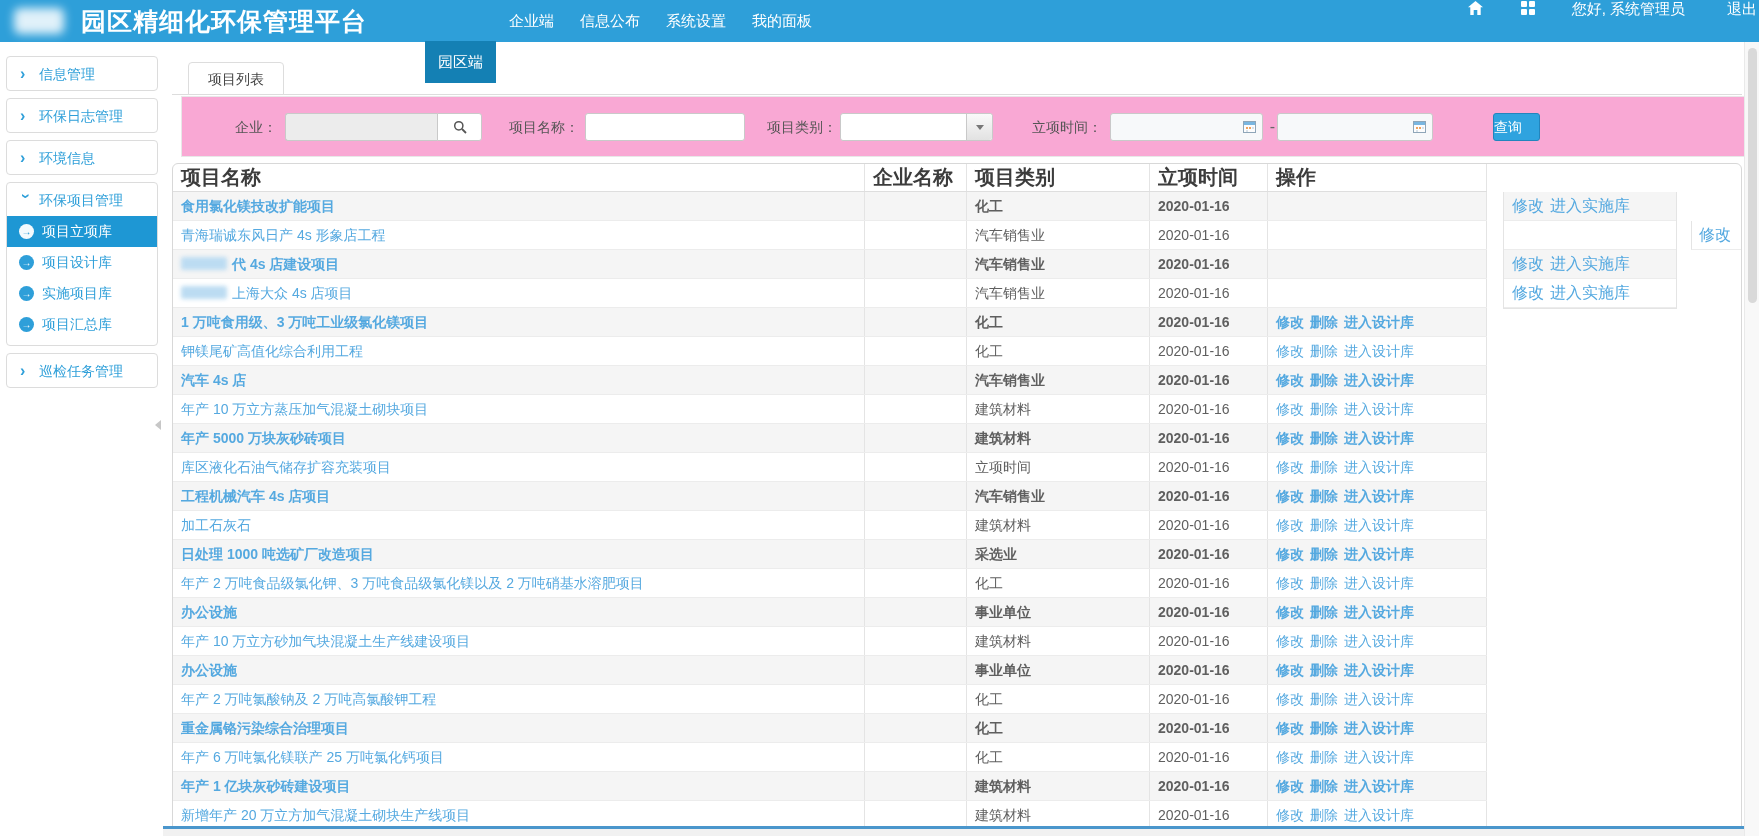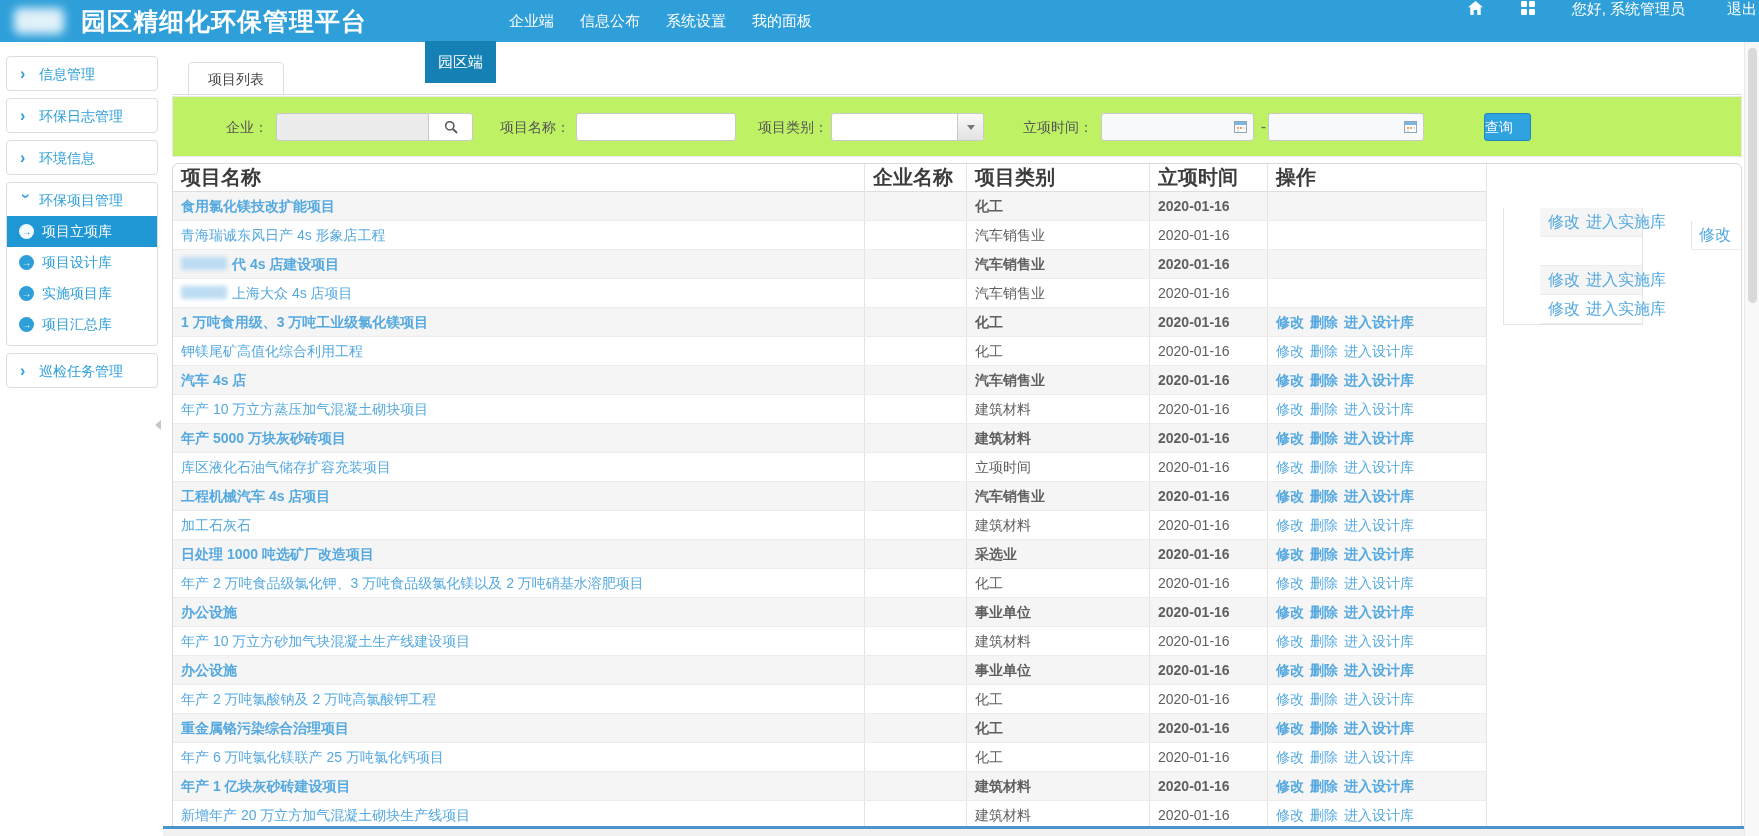--- a/index.html
+++ b/index.html
@@ -38,22 +38,22 @@
   .ssub.sel .circ { background:rgba(255,255,255,.95); color:var(--selected-item-bg,#1E97D4); }
   .collapse-handle { position:absolute; left:155px; top:420px; width:0; height:0; z-index:15;
           border-top:5px solid transparent; border-bottom:5px solid transparent; border-right:6px solid #c7c7c7; cursor:pointer; }
 
   
   .content { position:absolute; left:163px; top:42px; width:1596px; bottom:0; background:#fff; }
   .tabbar { position:absolute; left:9px; top:20px; width:1570px; height:33px; border-bottom:1px solid #ddd; }
   .tab { position:absolute; left:16px; top:0; height:33px; line-height:32px; padding:0 19px;
          background:#fff; border:1px solid #ddd; border-radius:4px 4px 0 0; font-size:14px; color:#444; cursor:pointer; }
 
-  .filterbar { position:absolute; left:9px; top:54px; width:1570px; height:61px;
-               background:#bef264; border:1px solid #e8e8e8; }
+  .filterbar { position:absolute; left:18px; top:54px; width:1570px; height:61px;
+               background:#f9a8d4; border:1px solid #e8e8e8; }
   .fl { position:absolute; top:16px; height:28px; line-height:28px; font-size:14px; color:#555; text-align:right; white-space:nowrap; }
   .fi { position:absolute; top:16px; height:28px; border:1px solid #c9c9c9; border-radius:3px; background:#fff;
         font-size:13px; color:#333; padding:0 6px; }
   .grp { position:absolute; top:16px; left:103px; display:flex; height:28px; }
   .grp input { width:152px; height:28px; background:#ececec; border:1px solid #c9c9c9;
                border-radius:3px 0 0 3px; border-right:none; padding:0 6px; font-size:13px; }
   .grp .sbtn { width:45px; height:28px; background:#fff; border:1px solid #c9c9c9;
                border-radius:0 3px 3px 0; display:flex; align-items:center; justify-content:center; cursor:pointer; }
   .selwrap { position:absolute; top:16px; left:658px; width:153px; height:28px; background:#fff;
              border:1px solid #c9c9c9; border-radius:3px; display:flex; cursor:pointer; }
@@ -77,22 +77,22 @@
   .trow { height:29px; border-bottom:1px solid #ececec; }
   .trow.striped { background:#f5f5f5;font-weight:bold; }
   .c { padding-left:8px; border-right:1px solid #e4e4e4; overflow:hidden; white-space:nowrap;
        font-size:14px; color:#5f5f5f; line-height:28px; }
   .c.name { width:692px; }  .c.comp { width:102px; }  .c.cat { width:183px; }
   .c.date { width:118px; }  .c.act  { width:219px; }
   .lnk { color:var(--link,#55A9E0); text-decoration:none; cursor:pointer; margin-right:6px; }
   .redact { display:inline-block; width:46px; height:13px; background:#bcdcf2; border-radius:2px;
             filter:blur(2px); margin-right:5px; vertical-align:-1px; }
 
-  .det-block { position:absolute; left:1330px; top:44px; width:140px;
-               border-left:1px solid #e4e4e4; border-right:1px solid #e4e4e4; border-bottom:1px solid #e4e4e4;padding-left:36px; }
+  .det-block { position:absolute; left:1330px; top:28px; width:174px;
+               border-left:1px solid #e4e4e4; border-right:1px solid #e4e4e4; border-bottom:1px solid #e4e4e4; }
   .det-row { height:29px; line-height:28px; padding-left:8px; border-bottom:1px solid #ececec; white-space:nowrap; }
   .det-row.striped { background:#f5f5f5; }
   .far-cell { position:absolute; left:1518px; top:57px; width:51px; height:29px; line-height:28px;
               padding-left:7px; background:#fff; border-left:1px solid #e4e4e4; border-bottom:1px solid #ececec; }
 
   
   .footline { position:absolute; left:0; top:784px; width:1581px; height:3px; background:var(--footer-line,#4A96CC); z-index:6; }
   .footarea { position:absolute; left:0; top:787px; width:1581px; bottom:0; background:#f1f1f1; z-index:6; }
   .scrollbar { position:absolute; right:0; top:0; width:15px; bottom:0; background:#f8f8f8; border-left:1px solid #e9e9e9; z-index:7; }
   .thumb { position:absolute; left:3px; top:6px; width:9px; height:255px; background:#d9d9d9; border-radius:5px; cursor:pointer; }

